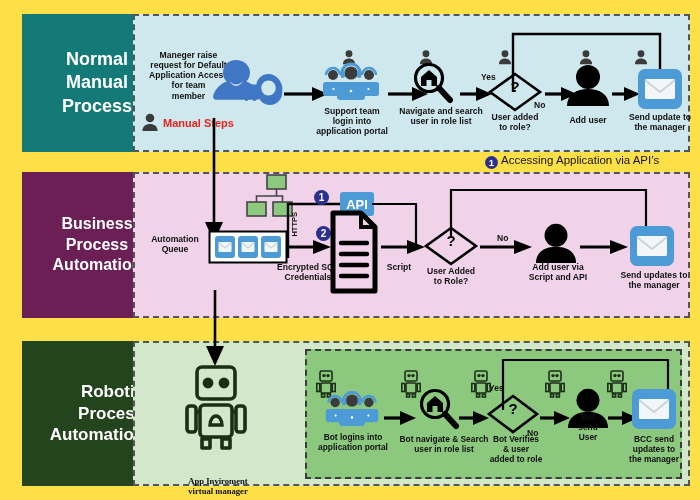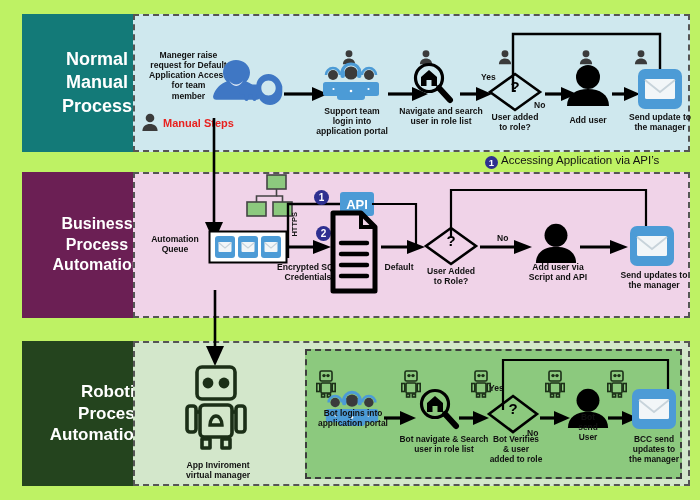--- a/index.html
+++ b/index.html
@@ -1,17 +1,17 @@
 <!DOCTYPE html>
 <html><head>
 <meta charset="utf-8">
 <style>
   html,body{margin:0;padding:0;background:#000;}
   body{width:700px;height:500px;overflow:hidden;font-family:"Liberation Sans",sans-serif;}
-  #canvas{position:relative;width:700px;height:500px;background:#bef264;}
+  #canvas{position:relative;width:700px;height:500px;background:#fde047;}
   .label-box{position:absolute;display:flex;align-items:center;justify-content:center;text-align:center;
              color:#fff;font-weight:bold;line-height:1.28;}
   .panel{position:absolute;border:2px dashed #4d4d4d;box-sizing:border-box;}
   .subpanel{position:absolute;border:2px dashed #3c3c3c;box-sizing:border-box;}
   .cap{position:absolute;text-align:center;font-size:8.6px;font-weight:bold;color:#111;line-height:1.18;}
   .capw{position:absolute;text-align:center;font-size:8.4px;font-weight:bold;color:#111;line-height:1.2;}
   .tiny{position:absolute;font-size:8.5px;font-weight:bold;color:#111;}
   .red{color:#e8221f;font-weight:bold;font-size:11px;position:absolute;}
   svg{display:block;overflow:visible;}
   .legend{position:absolute;font-size:11.5px;color:#111;white-space:nowrap;}
@@ -252,21 +252,21 @@
     <path d="M3 3h28l14 14v64H3z" fill="#f0d3e8" stroke="#000" stroke-width="5" stroke-linejoin="round"></path>
     <path d="M31 3v14h14" fill="none" stroke="#000" stroke-width="4"></path>
     <g stroke="#000" stroke-width="4.4" stroke-linecap="round">
       <line x1="11" y1="33" x2="37" y2="33"></line>
       <line x1="11" y1="44" x2="37" y2="44"></line>
       <line x1="11" y1="55" x2="37" y2="55"></line>
       <line x1="11" y1="66" x2="37" y2="66"></line>
     </g>
   </svg>
 
-  <div class="cap" style="left:382px;top:262px;width:34px;">Default</div>
+  <div class="cap" style="left:382px;top:262px;width:34px;">Script</div>
 
   <svg style="position:absolute;left:381px;top:239px;" width="44" height="16" viewBox="0 0 44 16">
     <line x1="0" y1="8" x2="28" y2="8" stroke="#000" stroke-width="3"></line>
       <polygon points="26,1 44,8 26,15" fill="#000"></polygon>
   </svg>
 
   <svg style="position:absolute;left:424px;top:226px;" width="54" height="40" viewBox="0 0 54 40">
     <polygon points="27,2 52,20 27,38 2,20" fill="#f0d3e8" stroke="#000" stroke-width="2.6"></polygon>
   </svg>
   <div style="position:absolute;left:424px;top:232px;width:54px;text-align:center;font-size:15px;font-weight:bold;color:#000;">?</div>
@@ -336,21 +336,21 @@
       <rect x="37" y="80" width="8" height="9"></rect>
       <line x1="21" y1="78" x2="21" y2="80"></line>
       <line x1="41" y1="78" x2="41" y2="80"></line>
       <line x1="11" y1="53" x2="15" y2="53"></line>
       <line x1="47" y1="53" x2="51" y2="53"></line>
     </g>
     <circle cx="23" cy="24" r="5.4" fill="#1b2f17"></circle>
     <circle cx="39" cy="24" r="5.4" fill="#1b2f17"></circle>
     <path d="M25 66c0-5 2.8-9 6-9s6 4 6 9z" fill="none" stroke="#1b2f17" stroke-width="3.4"></path>
   </svg>
-  <div class="cap" style="left:172px;top:460px;width:92px;">
+  <div class="cap" style="left:172px;top:476px;width:92px;font-family:Liberation Serif, serif;">
     <div>App Inviroment</div>
     <div>virtual manager</div>
   </div>
 
   <svg style="position:absolute;left:316px;top:369px;" width="20" height="30" viewBox="0 0 20 30">
     <g fill="none" stroke="#1b2f17" stroke-width="1.6">
         <rect x="4" y="2" width="12" height="10" rx="1.6"></rect>
         <rect x="5" y="14" width="10" height="10" rx="1.2"></rect>
         <rect x="0.8" y="14.5" width="3" height="8"></rect>
         <rect x="16.2" y="14.5" width="3" height="8"></rect>
@@ -371,21 +371,21 @@
     <path d="M42 11a7 7 0 0114 0" stroke="#4c9bd6" stroke-width="2.6" fill="none"></path>
     <circle cx="31" cy="9" r="6.6" fill="#3b3b3b"></circle>
     <path d="M22 9a9 9 0 0118 0" stroke="#4c9bd6" stroke-width="3.2" fill="none"></path>
     <rect x="20.5" y="6" width="4.4" height="8" rx="2" fill="#4c9bd6"></rect>
     <rect x="37" y="6" width="4.4" height="8" rx="2" fill="#4c9bd6"></rect>
     <rect x="17" y="18" width="28" height="18" rx="3" fill="#4c9bd6"></rect>
     <circle cx="13.5" cy="25" r="1.1" fill="#fff"></circle>
       <circle cx="31" cy="27" r="1.3" fill="#fff"></circle>
       <circle cx="48.5" cy="25" r="1.1" fill="#fff"></circle>
   </svg>
-  <div class="capw" style="left:311px;top:408px;width:84px;">
+  <div class="capw" style="left:311px;top:432px;width:84px;">
     <div>Bot logins into</div>
     <div>application portal</div>
   </div>
 
   <svg style="position:absolute;left:384px;top:410px;" width="32" height="16" viewBox="0 0 32 16">
     <line x1="0" y1="8" x2="18" y2="8" stroke="#000" stroke-width="3.2"></line>
       <polygon points="16,1 32,8 16,15" fill="#000"></polygon>
   </svg>
 
   <svg style="position:absolute;left:401px;top:369px;" width="20" height="30" viewBox="0 0 20 30">

